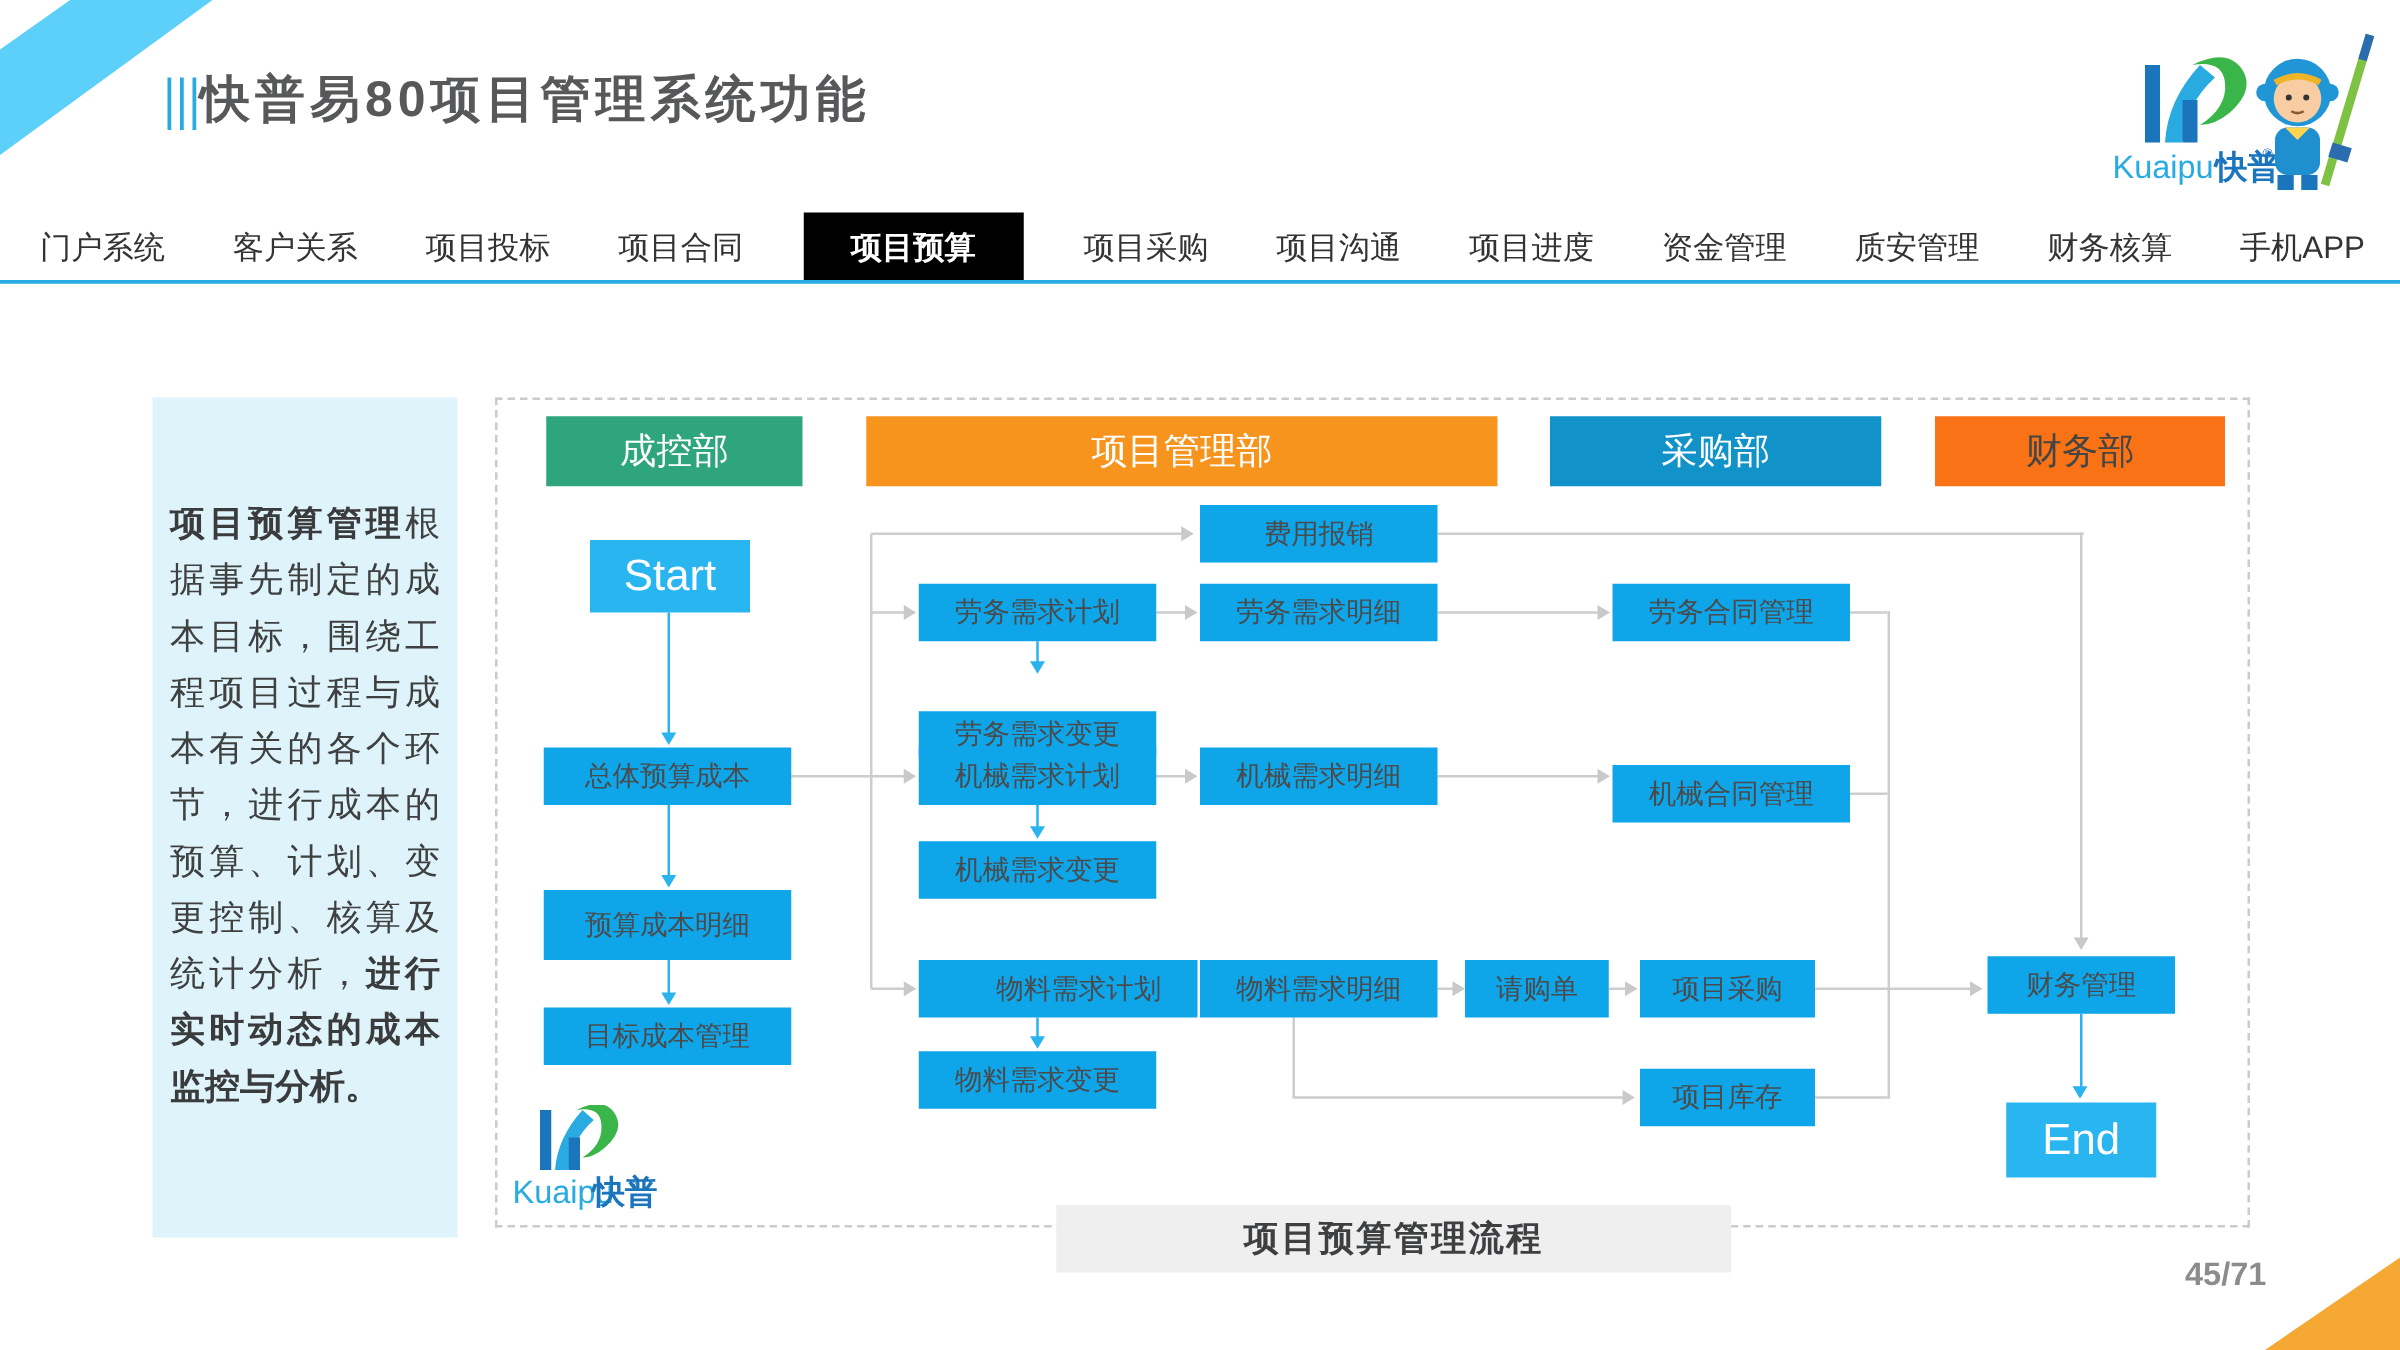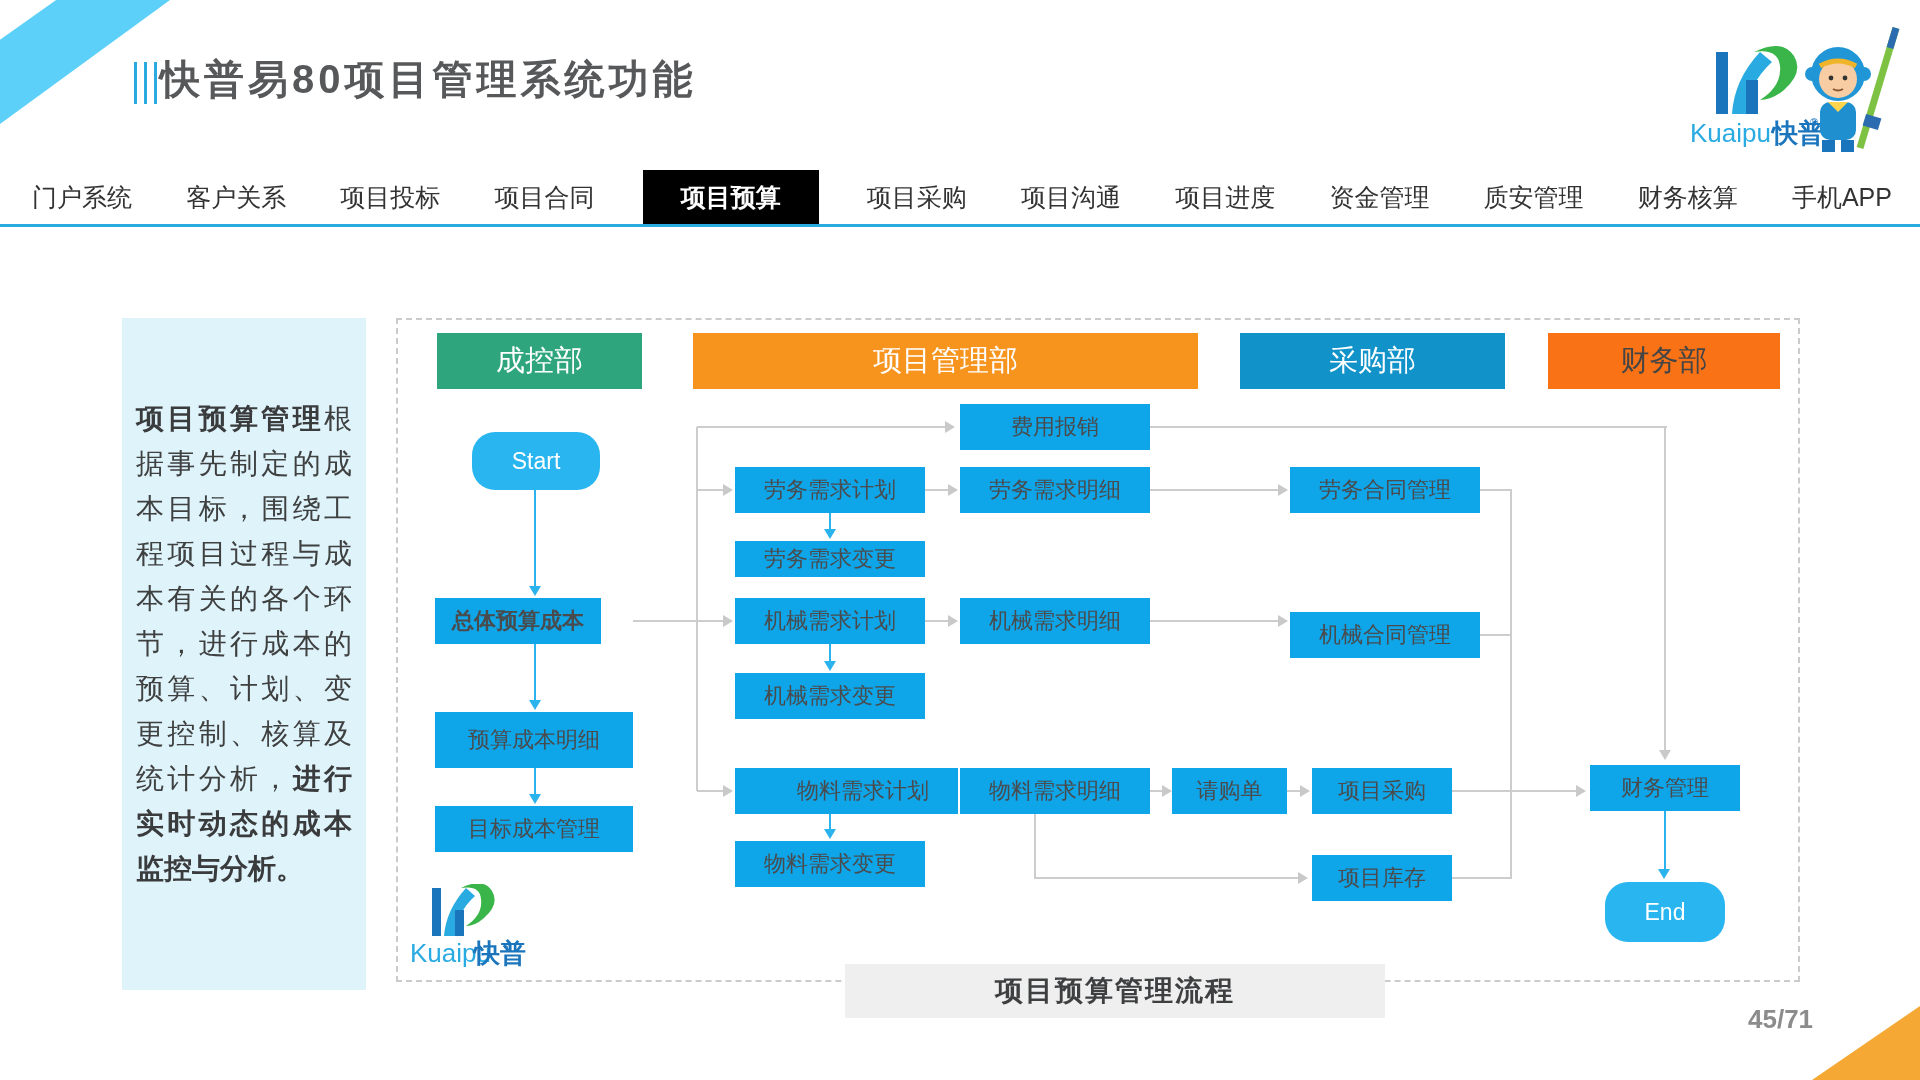--- a/index.html
+++ b/index.html
@@ -26,21 +26,21 @@
      padding:78px 14px 0 14px;}
   .sidebar p{margin:0;font-size:28px;line-height:45px;color:#3F4040;text-align:justify;}
   .sidebar b{color:#3A3B3C;}
   
   .flow-wrap{position:absolute;left:396px;top:318px;width:1404px;height:664px;
      border:2px dashed #CBCBCB;box-sizing:border-box;}
   .dept{position:absolute;display:flex;align-items:center;justify-content:center;
      font-size:29px;color:#fff;z-index:2;}
   .node{position:absolute;display:flex;align-items:center;justify-content:center;
      background:#0ea5e9;color:#4A4B4C;font-size:22px;z-index:2;white-space:nowrap;}
-  .node.se{background:#29B6F0;color:#fff;font-size:23px;border-radius:23px;}
+  .node.se{background:#29B6F0;color:#fff;font-size:35px;border-radius:0;}
   .gl{position:absolute;background:#CDCDCD;z-index:1;}
   .bl{position:absolute;background:#2BB3EE;z-index:1;}
   .ah{position:absolute;width:0;height:0;z-index:1;}
   .ah.r{border-top:6px solid transparent;border-bottom:6px solid transparent;border-left:10px solid #C9C9C9;}
   .ah.d{border-left:6px solid transparent;border-right:6px solid transparent;border-top:10px solid #C9C9C9;}
   .ah.b.d{border-top-color:#2BB3EE;}
   
   .flow-caption{position:absolute;left:845px;top:964px;width:540px;height:54px;background:#EFEFEF;
      display:flex;align-items:center;justify-content:center;font-size:28px;font-weight:bold;
      color:#3E3F40;letter-spacing:2px;z-index:4;}
@@ -163,28 +163,28 @@
       <div class="ah d b" style="left: 529px; top: 794px;"></div>
       <div class="ah d b" style="left: 824px; top: 529px;"></div>
       <div class="ah d b" style="left: 824px; top: 661px;"></div>
       <div class="ah d b" style="left: 824px; top: 829px;"></div>
       <div class="ah d b" style="left: 1658px; top: 869px;"></div>
       <div class="dept" style="left: 437px; top: 333px; width: 205px; height: 56px; background: rgb(46, 165, 124); color: rgb(255, 255, 255);">成控部</div>
       <div class="dept" style="left: 693px; top: 333px; width: 505px; height: 56px; background: rgb(247, 148, 30); color: rgb(255, 255, 255);">项目管理部</div>
       <div class="dept" style="left: 1240px; top: 333px; width: 265px; height: 56px; background: rgb(17, 147, 201); color: rgb(255, 255, 255);">采购部</div>
       <div class="dept" style="left: 1548px; top: 333px; width: 232px; height: 56px; background: #f97316; color: rgb(69, 69, 69); font-family: Liberation Serif, serif;">财务部</div>
       <div class="node se" style="left: 472px; top: 432px; width: 128px; height: 58px;">Start</div>
-      <div class="node" style="left: 435px; top: 598px; width: 166px; height: 46px; font-weight: bold;">总体预算成本</div>
+      <div class="node" style="left: 435px; top: 598px; width: 198px; height: 46px;">总体预算成本</div>
       <div class="node" style="left: 435px; top: 712px; width: 198px; height: 56px;">预算成本明细</div>
       <div class="node" style="left: 435px; top: 806px; width: 198px; height: 46px;">目标成本管理</div>
       <div class="node" style="left: 960px; top: 404px; width: 190px; height: 46px;">费用报销</div>
       <div class="node" style="left: 735px; top: 467px; width: 190px; height: 46px;">劳务需求计划</div>
       <div class="node" style="left: 960px; top: 467px; width: 190px; height: 46px;">劳务需求明细</div>
       <div class="node" style="left: 1290px; top: 467px; width: 190px; height: 46px;">劳务合同管理</div>
-      <div class="node" style="left: 735px; top: 541px; width: 190px; height: 36px; font-family: Liberation Serif, serif;">劳务需求变更</div>
+      <div class="node" style="left: 735px; top: 569px; width: 190px; height: 36px; font-family: Liberation Serif, serif;">劳务需求变更</div>
       <div class="node" style="left: 735px; top: 598px; width: 190px; height: 46px;">机械需求计划</div>
       <div class="node" style="left: 960px; top: 598px; width: 190px; height: 46px;">机械需求明细</div>
       <div class="node" style="left: 1290px; top: 612px; width: 190px; height: 46px;">机械合同管理</div>
       <div class="node" style="left: 735px; top: 673px; width: 190px; height: 46px;">机械需求变更</div>
       <div class="node" style="left: 735px; top: 768px; width: 190px; height: 46px; padding-left: 33px;">物料需求计划</div>
       <div class="node" style="left: 960px; top: 768px; width: 190px; height: 46px;">物料需求明细</div>
       <div class="node" style="left: 1172px; top: 768px; width: 115px; height: 46px;">请购单</div>
       <div class="node" style="left: 1312px; top: 768px; width: 140px; height: 46px;">项目采购</div>
       <div class="node" style="left: 735px; top: 841px; width: 190px; height: 46px;">物料需求变更</div>
       <div class="node" style="left: 1312px; top: 855px; width: 140px; height: 46px;">项目库存</div>

